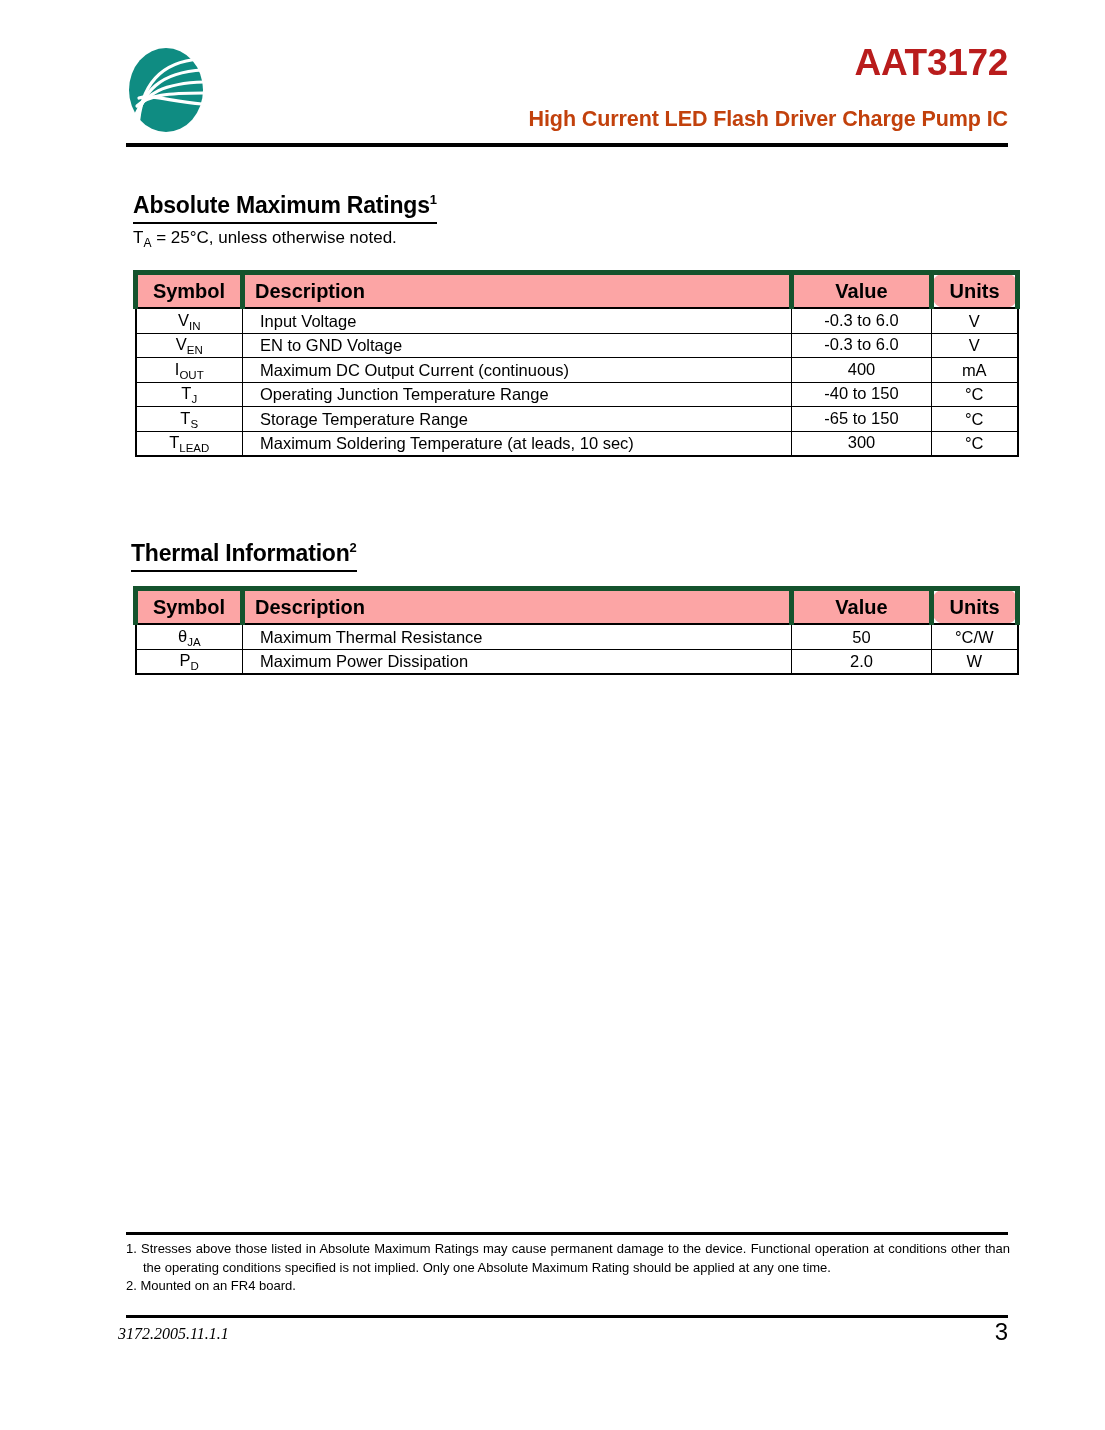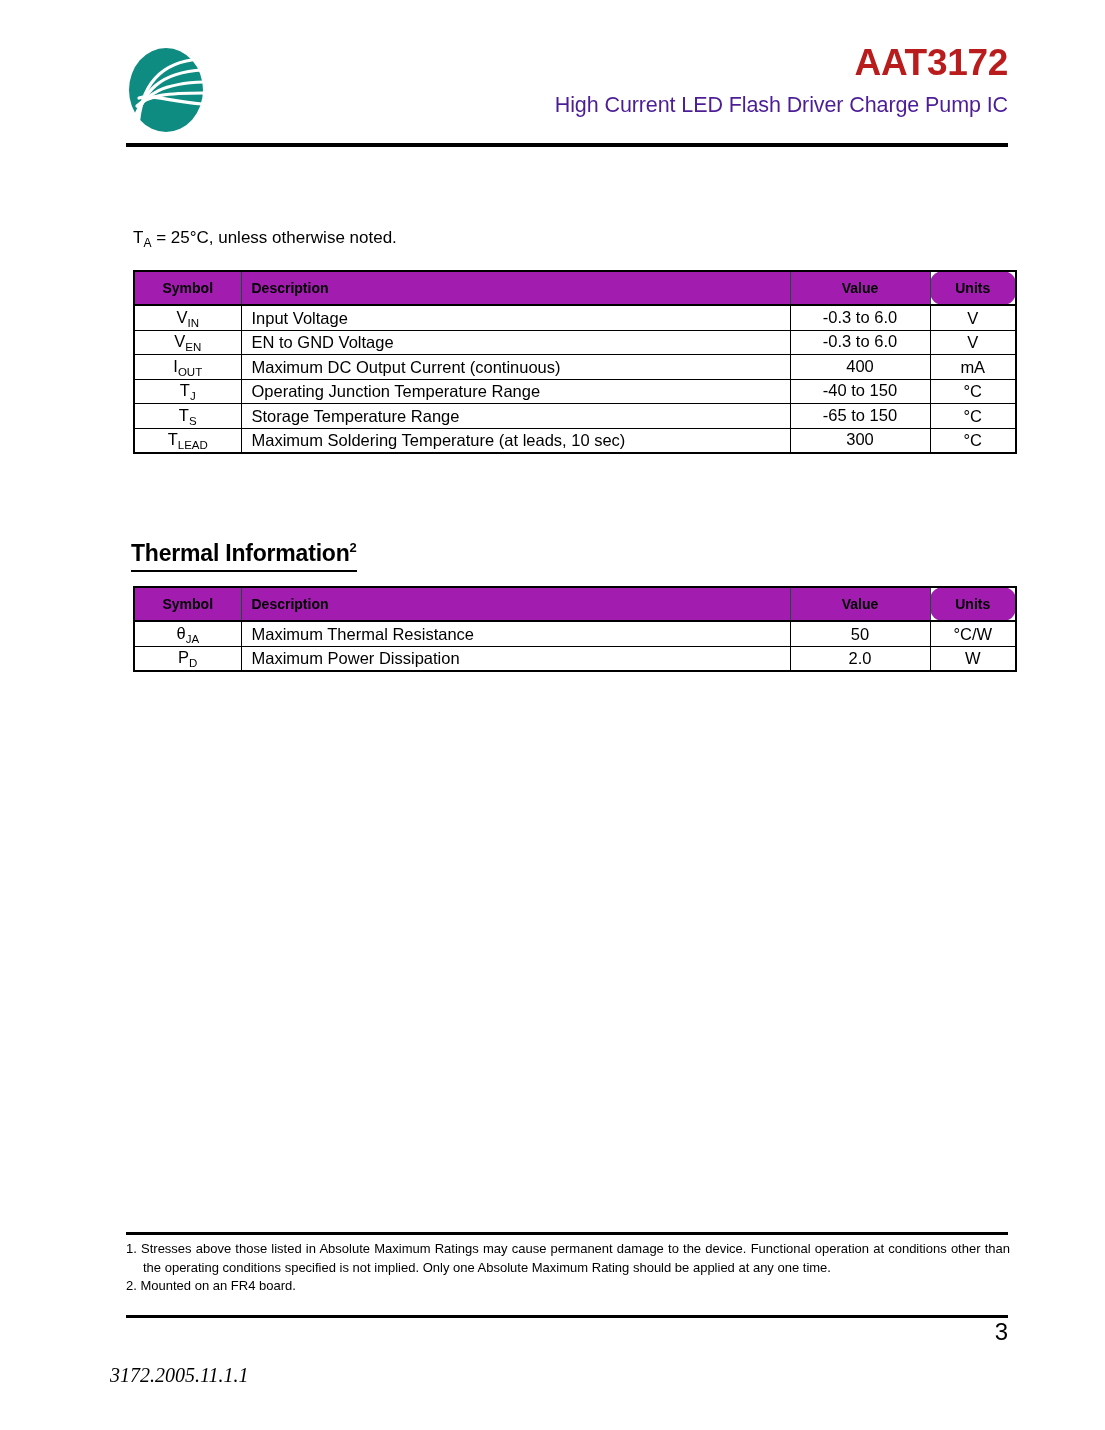--- a/index.html
+++ b/index.html
@@ -97,26 +97,26 @@
   .part-number {
     font-size: 37px;
     font-weight: 700;
     line-height: 42px;
     letter-spacing: -0.3px;
     color: #b91c1c;
     white-space: nowrap;
   }
   .part-tagline {
     font-size: 21.5px;
-    font-weight: 400;
+    font-weight: 700;
     line-height: 30px;
     letter-spacing: -0.1px;
-    color: #4c1d95;
-    white-space: nowrap;
-    margin-top: 6px;
+    color: #c2410c;
+    white-space: nowrap;
+    margin-top: 20px;
   }
   .header-rule {
     position: absolute;
     left: 126px;
     top: 143px;
     width: 882px;
     height: 4px;
     background: #000;
   }
 
@@ -158,37 +158,37 @@
     table-layout: fixed;
     border: 2px solid #000;
     font-size: 16.5px;
   }
   .dtable col.c-sym   { width: 107px; }
   .dtable col.c-desc  { width: 549px; }
   .dtable col.c-val   { width: 140px; }
   .dtable col.c-unit  { width: 86px; }
 
   .dtable th {
-    background: #a21caf;
-    font-weight: 700;
-    font-size: 14px;
+    background: #fca5a5;
+    font-weight: 700;
+    font-size: 20px;
     height: 32px;
-    border: 1px solid #14532d;
+    border: 5px solid #14532d;
     padding: 0 10px;
     color: #000;
   }
   .dtable th.h-sym  { text-align: center; }
   .dtable th.h-desc { text-align: left; margin-left: 25px; }
   .dtable th.h-val  { text-align: center; }
   .dtable th.h-unit { text-align: center; border-radius: 13px; }
 
   .dtable td {
     border: 1px solid #000;
     height: 23.5px;
-    padding: 0 10px;
+    padding: 0 17px;
     color: #000;
     font-size: 16.5px;
     line-height: 20px;
   }
   .dtable td.t-sym  { text-align: center; padding: 0 4px; }
   .dtable td.t-desc { text-align: left; }
   .dtable td.t-val  { text-align: center; padding: 0 4px; }
   .dtable td.t-unit { text-align: center; padding: 0 4px; }
 
   .dtable thead tr th { border-bottom: 2px solid #000; }
@@ -231,28 +231,27 @@
   .footer-rule {
     position: absolute;
     left: 126px;
     top: 1315px;
     width: 882px;
     height: 3px;
     background: #000;
   }
   .footer-doc {
     position: absolute;
-    left: 110px;
+    left: 118px;
     top: 1325px;
     font-family: "Liberation Serif", serif;
     font-style: italic;
-    font-size: 20px;
+    font-size: 16px;
     color: #000;
     letter-spacing: 0px;
-    margin-top: 39px;
   }
   .footer-page {
     position: absolute;
     right: 97px;
     top: 1318px;
     font-size: 24px;
     color: #000;
   }
 </style>
 </head>
@@ -276,20 +275,23 @@
 
     </div>
 
     <div class="title-block">
       <div class="part-number">AAT3172</div>
       <div class="part-tagline">High Current LED Flash Driver Charge Pump IC</div>
     </div>
   </div>
   <div class="header-rule"></div>
 
+  <div class="section-heading" style="left:133px; top:192px;">
+    <span>Absolute Maximum Ratings</span><sup>1</sup>
+  </div>
 
   <div class="section-subtext" style="left:133px; top:228px;">
     <span>T</span><sub>A</sub><span> = 25°C, unless otherwise noted.</span>
   </div>
 
   <table class="dtable" style="left:133px; top:270px;">
     <colgroup>
       <col class="c-sym">
         <col class="c-desc">
         <col class="c-val">

